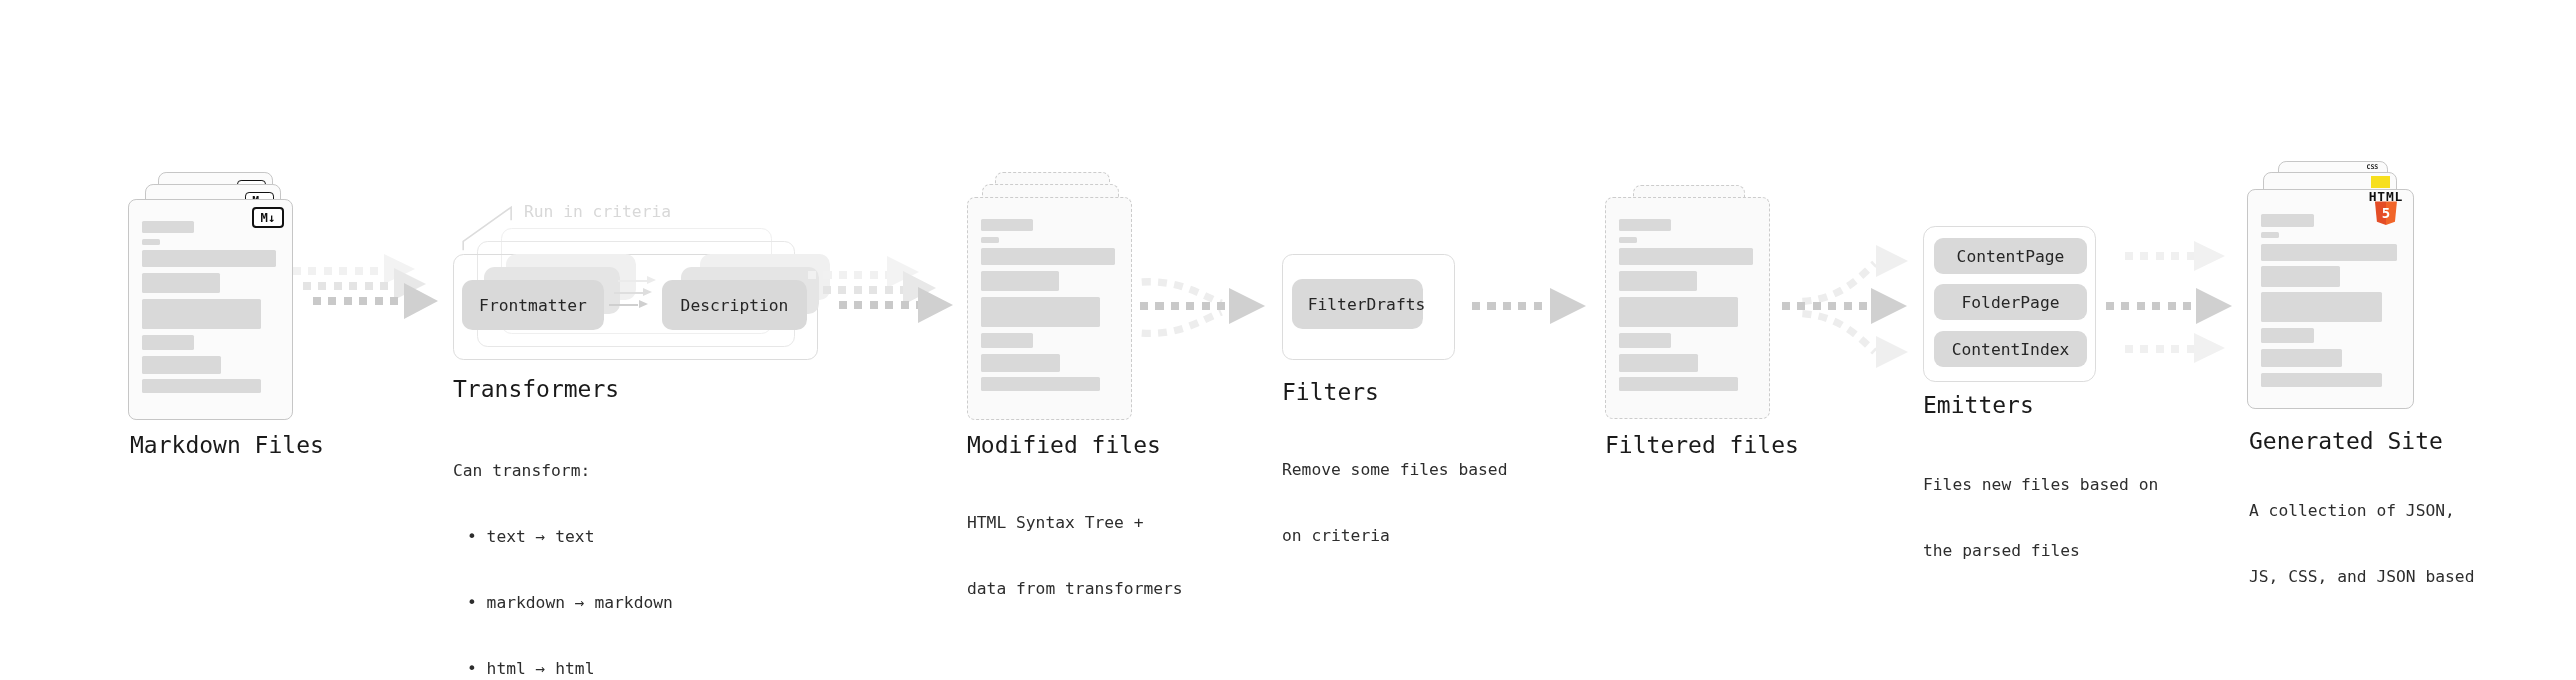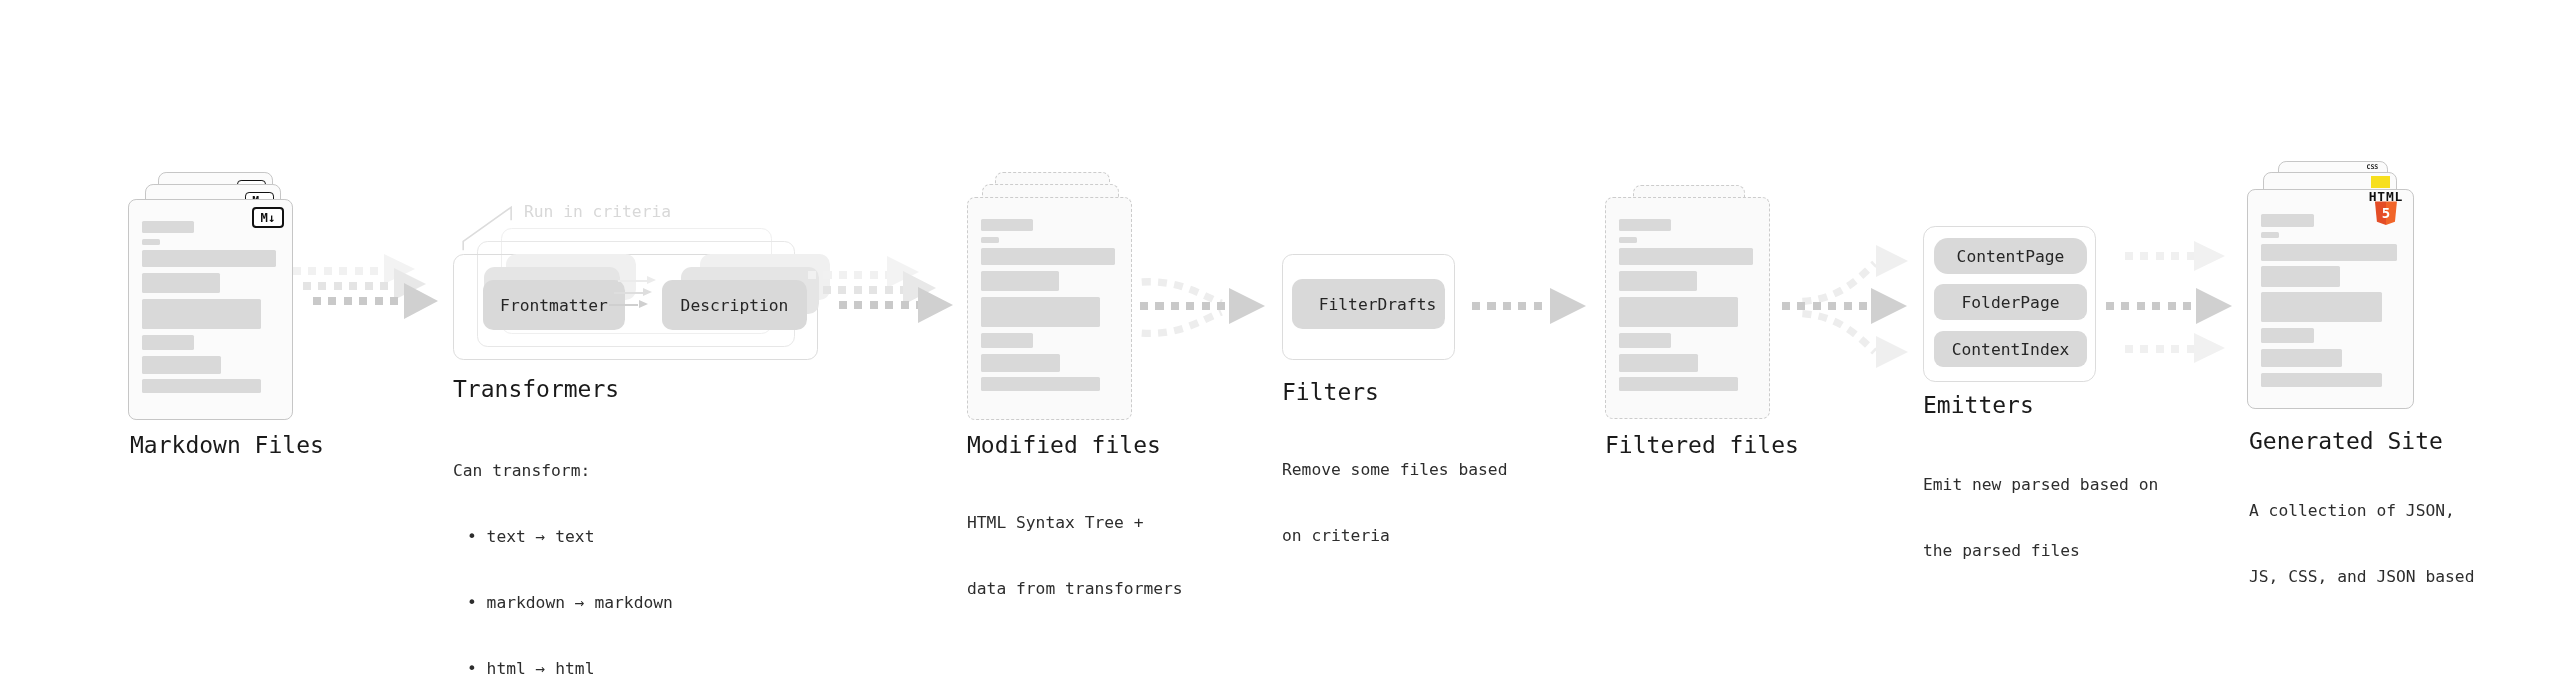--- a/index.html
+++ b/index.html
@@ -82,21 +82,21 @@
   <div class="dash" style="left:313px;top:297px;width:91px;--c:#c9c9c9;"></div>
   <div class="head" style="left:404px;top:283px;border-width:18px 0 18px 34px;border-left-color:#d0d0d0;"></div>
 
   <div class="annotation" style="left:524px;top:202px;">Run in criteria</div>
   <div class="outline" style="left:501px;top:228px;width:271px;height:106px;border-color:#efefef;"></div>
   <div class="outline" style="left:477px;top:241px;width:318px;height:106px;border-color:#e7e7e7;"></div>
   <div class="outline" style="left:453px;top:254px;width:365px;height:106px;border-color:#dcdcdc;"></div>
 
   <div class="chip-ghost" style="left:506px;top:254px;width:130px;height:46px;background:#f0f0f0;"></div>
   <div class="chip-ghost" style="left:484px;top:267px;width:136px;height:47px;background:#e5e5e5;"></div>
-  <div class="chip" style="left:462px;top:280px;width:142px;height:50px;margin-left:21px;">Frontmatter</div>
+  <div class="chip" style="left:462px;top:280px;width:142px;height:50px;">Frontmatter</div>
 
   <div class="chip-ghost" style="left:700px;top:254px;width:130px;height:46px;background:#f0f0f0;"></div>
   <div class="chip-ghost" style="left:681px;top:267px;width:138px;height:47px;background:#e5e5e5;"></div>
   <div class="chip" style="left:662px;top:280px;width:145px;height:50px;">Description</div>
 
   <div class="thin-line" style="left:618px;top:280px;width:29px;background:#ebebeb;"></div>
   <div class="head" style="left:647px;top:276px;border-width:4.9px 0 4.9px 9px;border-left-color:#ebebeb;"></div>
   <div class="thin-line" style="left:614px;top:292px;width:29px;background:#dedede;"></div>
   <div class="head" style="left:643px;top:288px;border-width:4.9px 0 4.9px 9px;border-left-color:#dedede;"></div>
   <div class="thin-line" style="left:609px;top:304px;width:29px;background:#cfcfcf;"></div>
@@ -134,21 +134,21 @@
   <div class="stage-label" style="left:967px;top:432px;">Modified files</div>
   <div class="note" style="left:967px;top:468px;">
     <div>HTML Syntax Tree +</div>
     <div>data from transformers</div>
   </div>
 
   <div class="dash" style="left:1140px;top:302px;width:85px;--c:#c9c9c9;"></div>
   <div class="head" style="left:1229px;top:288px;border-width:18.7px 0 18.7px 36px;border-left-color:#d0d0d0;"></div>
 
   <div class="outline" style="left:1282px;top:254px;width:173px;height:106px;border-color:#dcdcdc;"></div>
-  <div class="chip" style="left:1292px;top:279px;width:153px;height:50px;padding-left:18px;">FilterDrafts</div>
+  <div class="chip" style="left:1292px;top:279px;width:131px;height:50px;padding-left:18px;">FilterDrafts</div>
   <div class="stage-label" style="left:1282px;top:379px;">Filters</div>
   <div class="note" style="left:1282px;top:415px;">
     <div>Remove some files based</div>
     <div>on criteria</div>
   </div>
 
   <div class="dash" style="left:1472px;top:302px;width:77px;--c:#c9c9c9;"></div>
   <div class="head" style="left:1550px;top:288px;border-width:18.7px 0 18.7px 36px;border-left-color:#d0d0d0;"></div>
 
   <div class="doc dashed" style="left:1633px;top:185px;width:112px;height:98px;"></div>
@@ -165,26 +165,26 @@
       </div>
   </div>
   <div class="stage-label" style="left:1605px;top:432px;">Filtered files</div>
 
   <div class="dash" style="left:1782px;top:302px;width:88px;--c:#c9c9c9;"></div>
   <div class="head" style="left:1871px;top:288px;border-width:18.7px 0 18.7px 36px;border-left-color:#d0d0d0;"></div>
   <div class="head" style="left:1876px;top:245px;border-width:16.3px 0 16.3px 32.5px;border-left-color:#efefef;"></div>
   <div class="head" style="left:1876px;top:336px;border-width:16.3px 0 16.3px 32.5px;border-left-color:#efefef;"></div>
 
   <div class="outline" style="left:1923px;top:226px;width:173px;height:156px;border-color:#dcdcdc;border-radius:12.2px;"></div>
-  <div class="chip" style="left:1934px;top:238px;width:153px;height:36px;border-radius:14px;">ContentPage</div>
+  <div class="chip" style="left:1934px;top:238px;width:153px;height:36px;border-radius:9px;">ContentPage</div>
   <div class="chip" style="left:1934px;top:284px;width:153px;height:36px;border-radius:9px;">FolderPage</div>
   <div class="chip" style="left:1934px;top:331px;width:153px;height:36px;border-radius:9px;">ContentIndex</div>
   <div class="stage-label" style="left:1923px;top:392px;">Emitters</div>
   <div class="note" style="left:1923px;top:430px;">
-    <div>Emit new parsed based on</div>
+    <div>Files new files based on</div>
     <div>the parsed files</div>
   </div>
 
   <div class="dash" style="left:2125px;top:252px;width:69px;--c:#f0f0f0;"></div>
   <div class="head" style="left:2194px;top:241px;border-width:15.4px 0 15.4px 31px;border-left-color:#f1f1f1;"></div>
   <div class="dash" style="left:2106px;top:302px;width:88px;--c:#c9c9c9;"></div>
   <div class="head" style="left:2196px;top:288px;border-width:18.7px 0 18.7px 36px;border-left-color:#d0d0d0;"></div>
   <div class="dash" style="left:2125px;top:345px;width:69px;--c:#f0f0f0;"></div>
   <div class="head" style="left:2194px;top:333px;border-width:15.4px 0 15.4px 31px;border-left-color:#f1f1f1;"></div>
 

